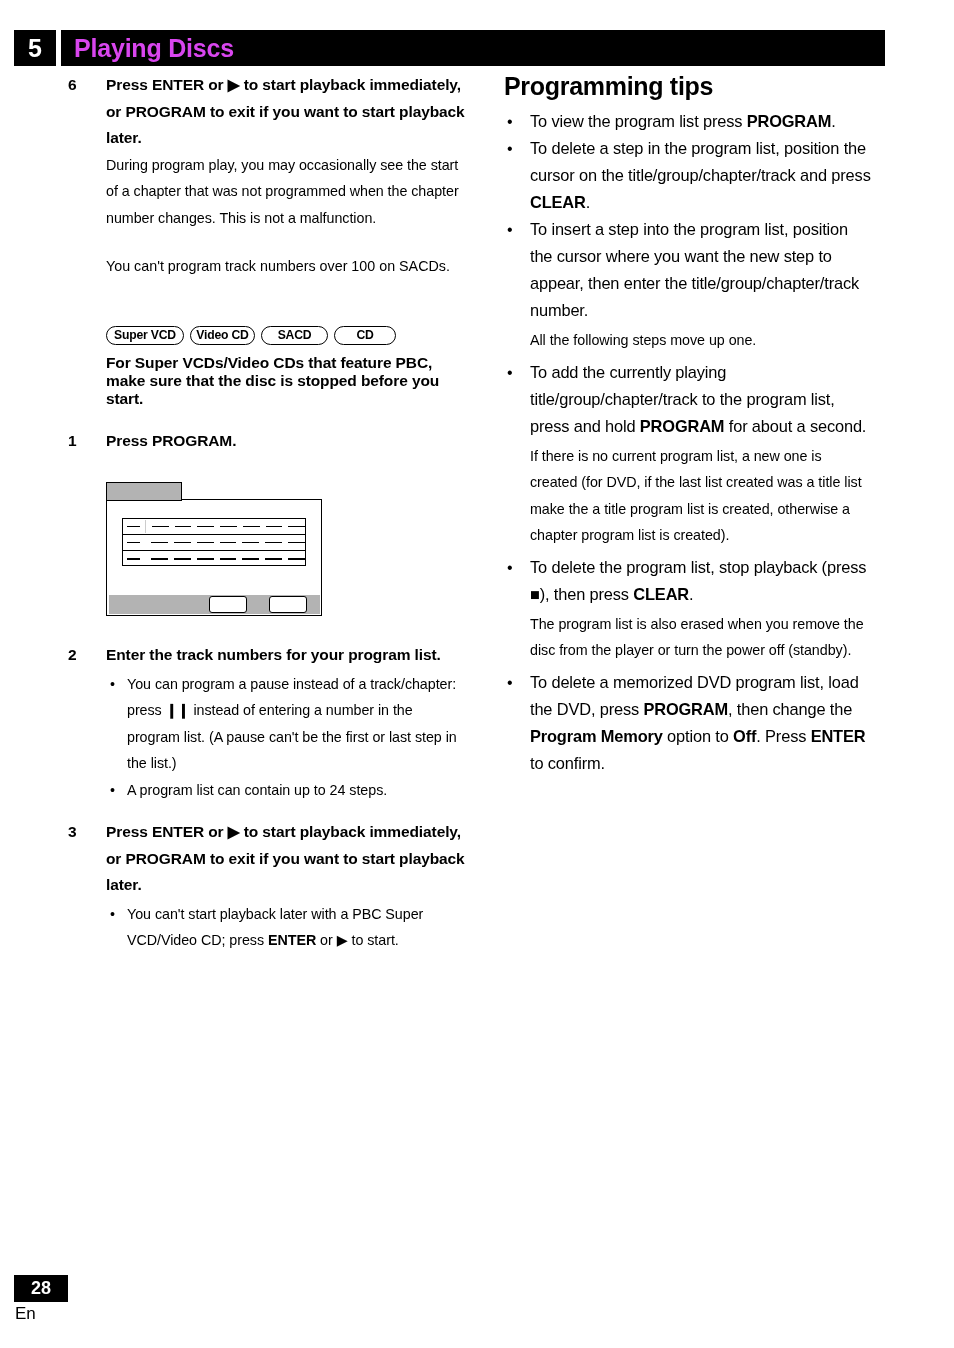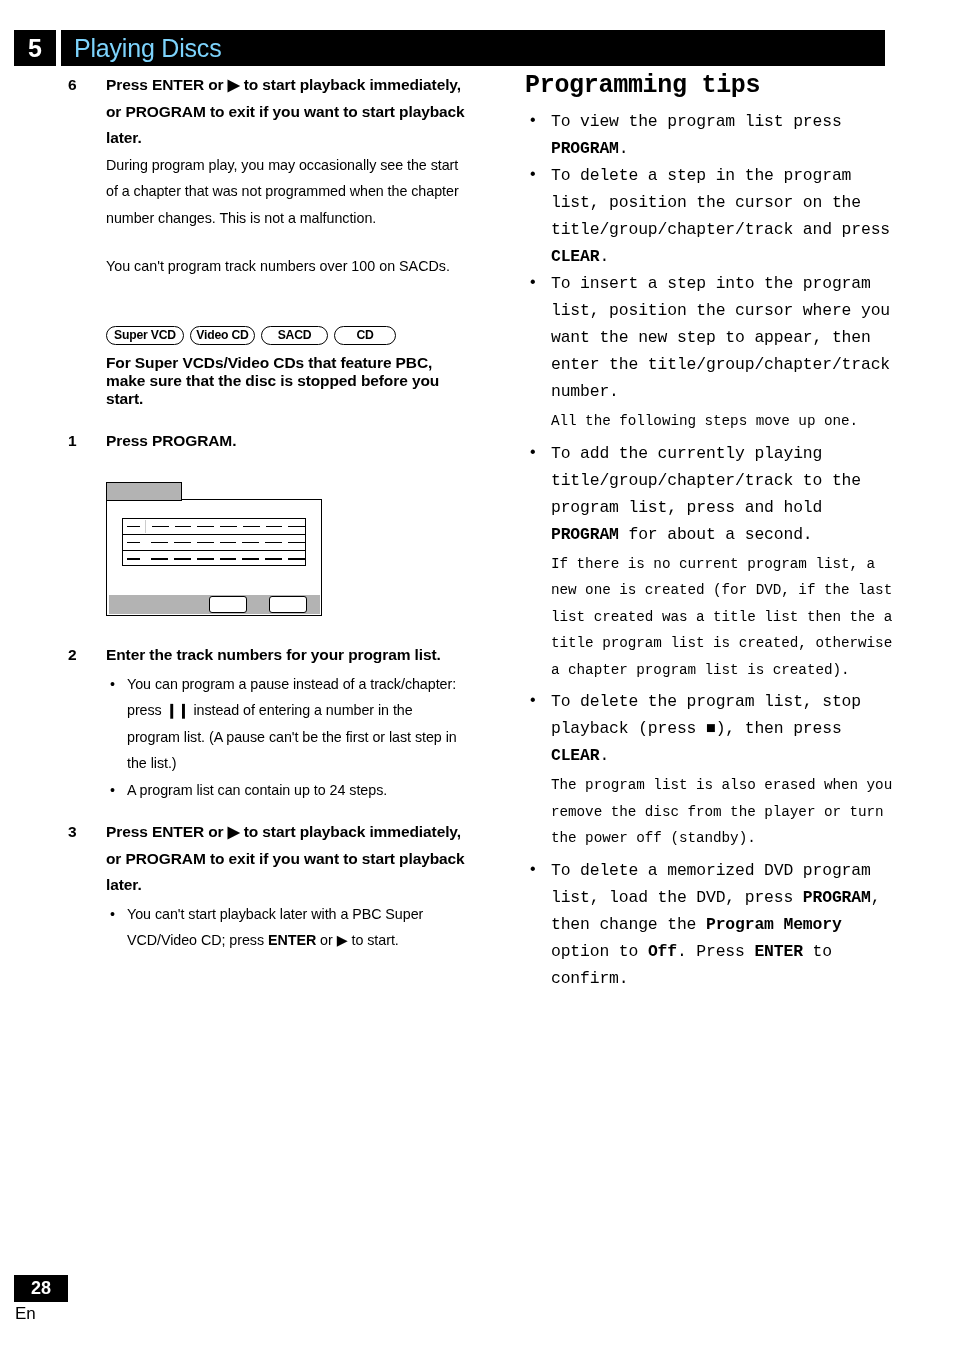--- a/index.html
+++ b/index.html
@@ -37,42 +37,41 @@
     font-weight: bold;
     letter-spacing: 0px;
   }
   .chapter-gap {
     width: 5px;
     background: #ffffff;
   }
   .chapter-title-box {
     flex: 1;
     background: #000000;
-    color: #7dd3fc;
+    color: #d946ef;
     display: flex;
     align-items: center;
     padding-left: 13px;
     font-size: 25px;
-    font-weight: normal;
+    font-weight: bold;
     letter-spacing: -0.2px;
   }
 
   
   .col-left {
     position: absolute;
     left: 68px;
     top: 72px;
     width: 400px;
   }
   .col-right {
     position: absolute;
-    left: 525px;
+    left: 504px;
     top: 70px;
     width: 368px;
-    font-family: Liberation Mono, monospace;
   }
 
   
   .step {
     position: relative;
     padding-left: 38px;
     margin-bottom: 0;
   }
   .step-num {
     position: absolute;
@@ -444,21 +443,21 @@
   </div>
 
   <div class="tip">
     <span class="bdot">•</span><span>To insert a step into the program list, position the cursor where you want the new step to appear, then enter the title/group/chapter/track number.</span>
   </div>
   <div class="tip-note">All the following steps move up one.</div>
 
   <div class="tip">
     <span class="bdot">•</span><span>To add the currently playing title/group/chapter/track to the program list, press and hold </span><b>PROGRAM</b><span> for about a second.</span>
   </div>
-  <div class="tip-note">If there is no current program list, a new one is created (for DVD, if the last list created was a title list then the a title program list is created, otherwise a chapter program list is created).</div>
+  <div class="tip-note">If there is no current program list, a new one is created (for DVD, if the last list created was a title list make the a title program list is created, otherwise a chapter program list is created).</div>
 
   <div class="tip">
     <span class="bdot">•</span><span>To delete the program list, stop playback (press ■), then press </span><b>CLEAR</b><span>.</span>
   </div>
   <div class="tip-note">The program list is also erased when you remove the disc from the player or turn the power off (standby).</div>
 
   <div class="tip">
     <span class="bdot">•</span><span>To delete a memorized DVD program list, load the DVD, press </span><b>PROGRAM</b><span>, then change the </span><b>Program Memory</b><span> option to </span><b>Off</b><span>. Press </span><b>ENTER</b><span> to confirm.</span>
   </div>
 

